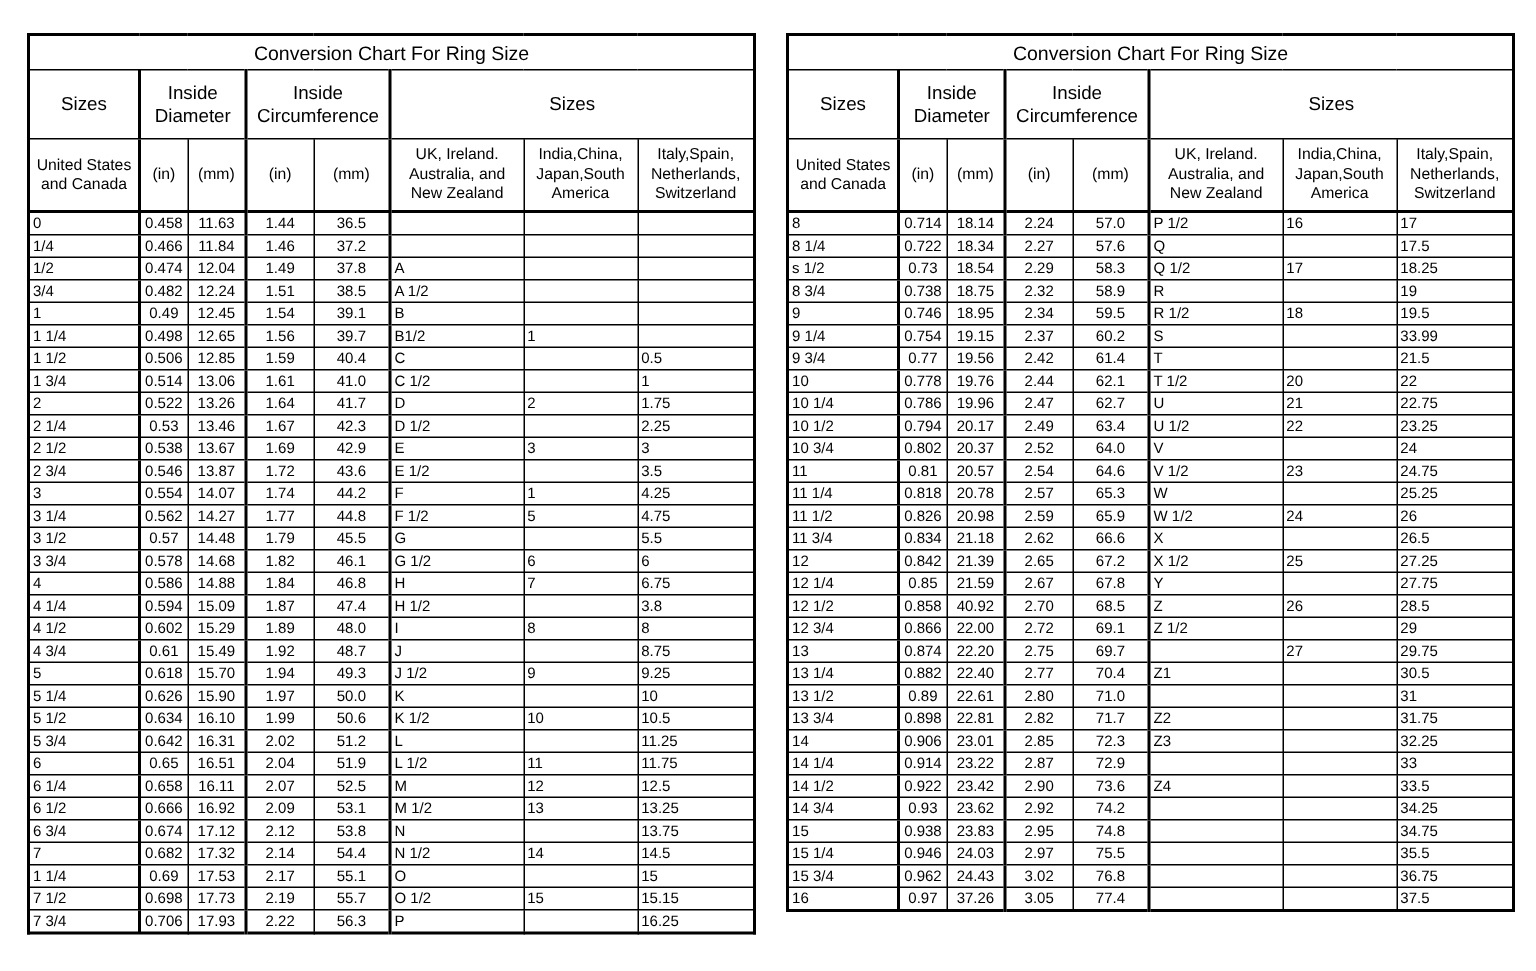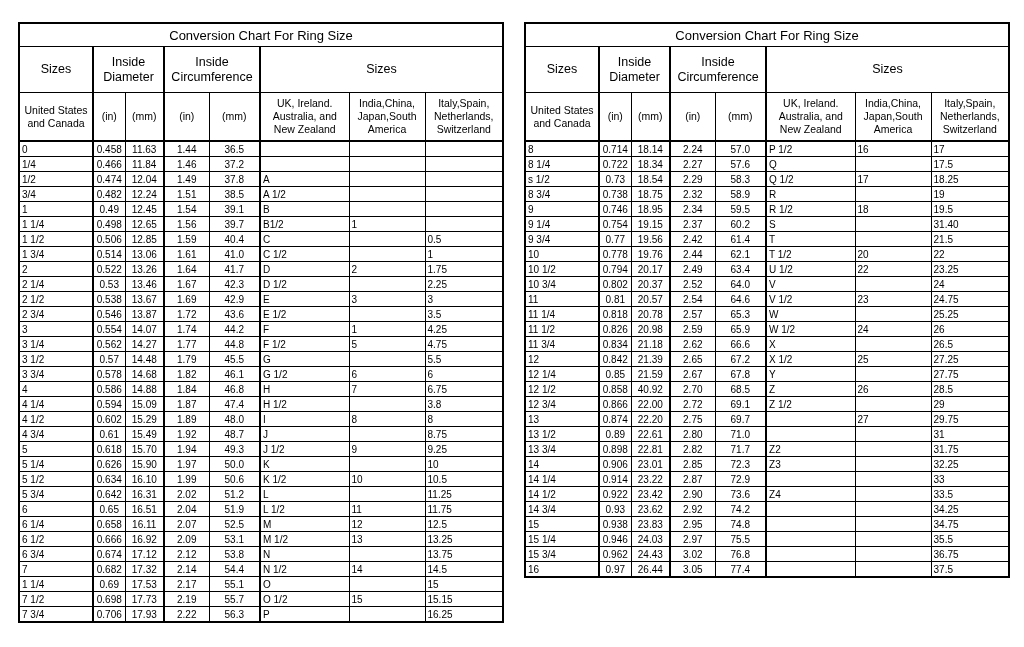--- a/index.html
+++ b/index.html
@@ -483,21 +483,21 @@
           <td class="c8">19.5</td>
         </tr>
         <tr>
           <td class="c1">9 1/4</td>
           <td class="c2 gb">0.754</td>
           <td class="c3">19.15</td>
           <td class="c4 gb">2.37</td>
           <td class="c5">60.2</td>
           <td class="c6 gb">S</td>
           <td class="c7"></td>
-          <td class="c8">31.40</td>
+          <td class="c8">33.99</td>
         </tr>
         <tr>
           <td class="c1">9 3/4</td>
           <td class="c2 gb">0.77</td>
           <td class="c3">19.56</td>
           <td class="c4 gb">2.42</td>
           <td class="c5">61.4</td>
           <td class="c6 gb">T</td>
           <td class="c7"></td>
           <td class="c8">21.5</td>
@@ -506,20 +506,30 @@
           <td class="c1">10</td>
           <td class="c2 gb">0.778</td>
           <td class="c3">19.76</td>
           <td class="c4 gb">2.44</td>
           <td class="c5">62.1</td>
           <td class="c6 gb">T 1/2</td>
           <td class="c7">20</td>
           <td class="c8">22</td>
         </tr>
         <tr>
+          <td class="c1">10 1/4</td>
+          <td class="c2 gb">0.786</td>
+          <td class="c3">19.96</td>
+          <td class="c4 gb">2.47</td>
+          <td class="c5">62.7</td>
+          <td class="c6 gb">U</td>
+          <td class="c7">21</td>
+          <td class="c8">22.75</td>
+        </tr>
+        <tr>
           <td class="c1">10 1/2</td>
           <td class="c2 gb">0.794</td>
           <td class="c3">20.17</td>
           <td class="c4 gb">2.49</td>
           <td class="c5">63.4</td>
           <td class="c6 gb">U 1/2</td>
           <td class="c7">22</td>
           <td class="c8">23.25</td>
         </tr>
         <tr>
@@ -616,20 +626,30 @@
           <td class="c1">13</td>
           <td class="c2 gb">0.874</td>
           <td class="c3">22.20</td>
           <td class="c4 gb">2.75</td>
           <td class="c5">69.7</td>
           <td class="c6 gb"></td>
           <td class="c7">27</td>
           <td class="c8">29.75</td>
         </tr>
         <tr>
+          <td class="c1">13 1/4</td>
+          <td class="c2 gb">0.882</td>
+          <td class="c3">22.40</td>
+          <td class="c4 gb">2.77</td>
+          <td class="c5">70.4</td>
+          <td class="c6 gb">Z1</td>
+          <td class="c7"></td>
+          <td class="c8">30.5</td>
+        </tr>
+        <tr>
           <td class="c1">13 1/2</td>
           <td class="c2 gb">0.89</td>
           <td class="c3">22.61</td>
           <td class="c4 gb">2.80</td>
           <td class="c5">71.0</td>
           <td class="c6 gb"></td>
           <td class="c7"></td>
           <td class="c8">31</td>
         </tr>
         <tr>
@@ -708,21 +728,21 @@
           <td class="c3">24.43</td>
           <td class="c4 gb">3.02</td>
           <td class="c5">76.8</td>
           <td class="c6 gb"></td>
           <td class="c7"></td>
           <td class="c8">36.75</td>
         </tr>
         <tr>
           <td class="c1">16</td>
           <td class="c2 gb">0.97</td>
-          <td class="c3">26.44</td>
+          <td class="c3">37.26</td>
           <td class="c4 gb">3.05</td>
           <td class="c5">77.4</td>
           <td class="c6 gb"></td>
           <td class="c7"></td>
           <td class="c8">37.5</td>
         </tr>
       </tbody>
   </table>
 
 </div>

